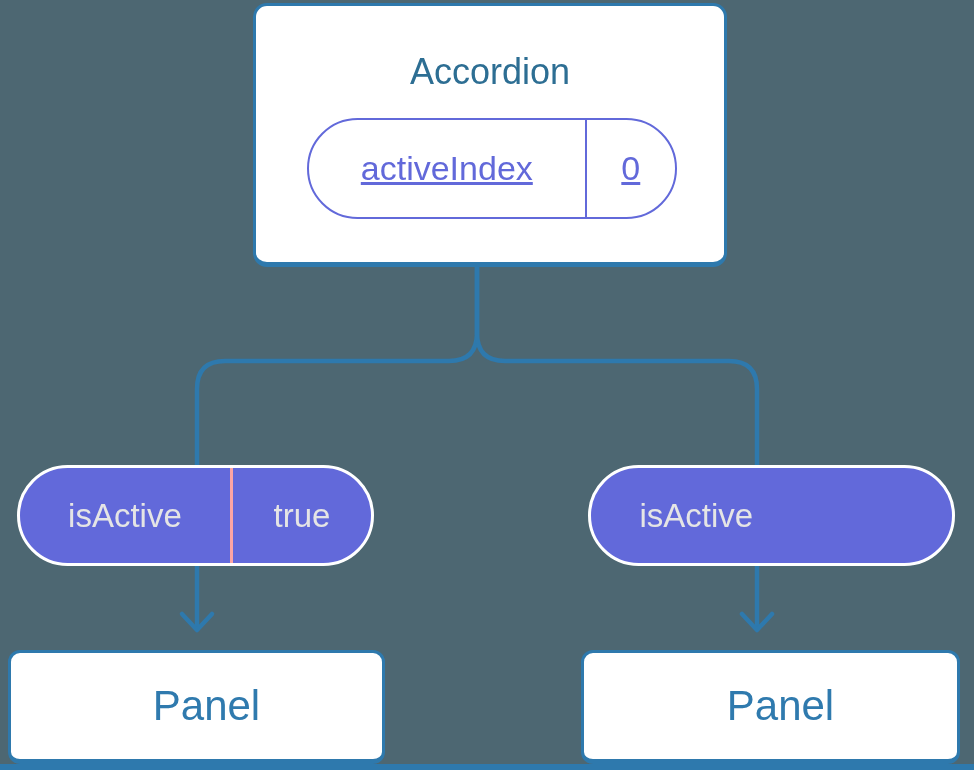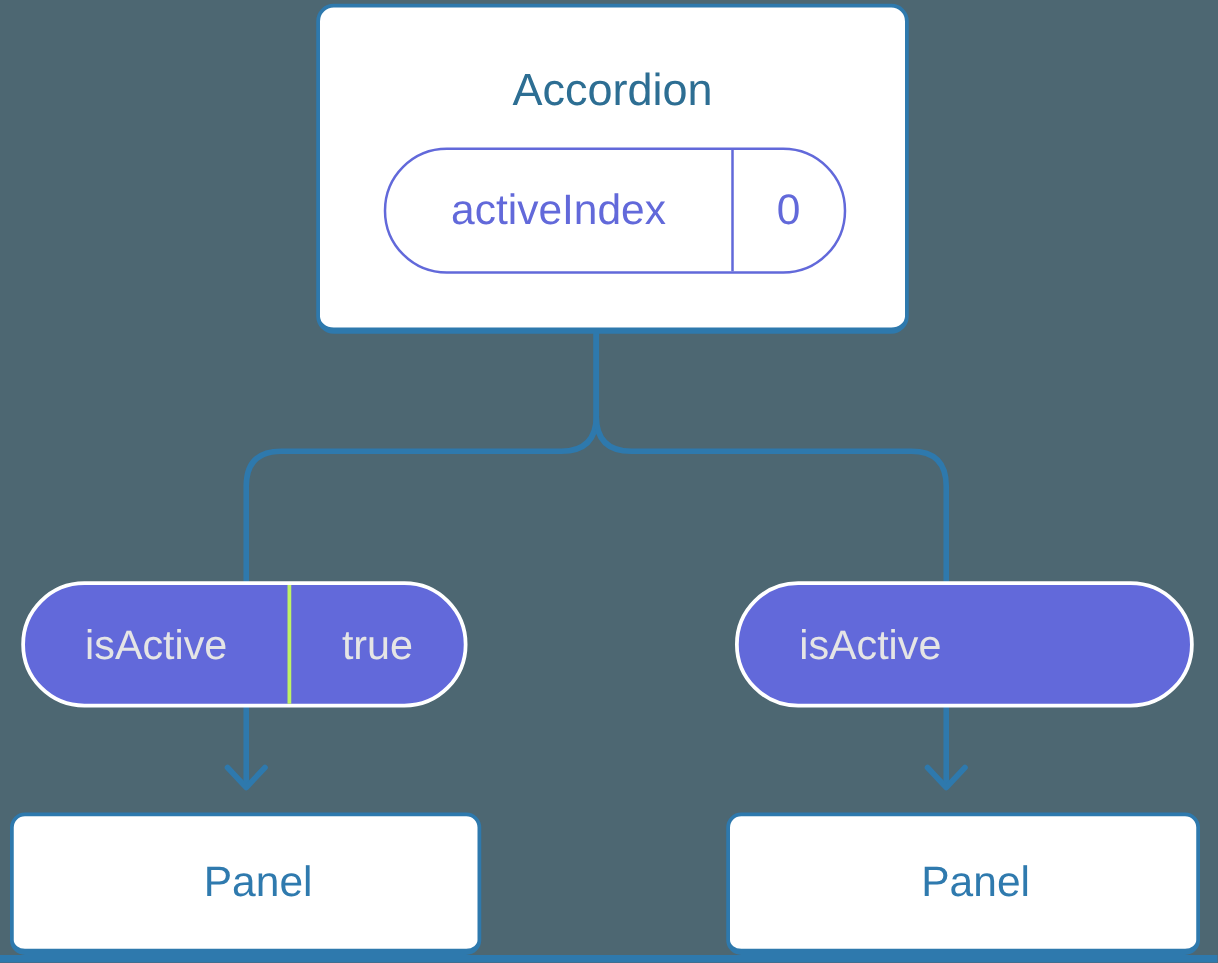--- a/index.html
+++ b/index.html
@@ -52,48 +52,48 @@
     position:absolute; left:51px; top:112px;
     width:370px; height:101px;
     border:2.5px solid var(--node-purple);
     border-radius:60px;
     display:flex; align-items:stretch;
     color:var(--node-purple);
     font-size:34px;
     background:var(--card-white);
   }
   .state-pill .seg{
-    display:flex; align-items:center; justify-content:center;
+    display:flex; align-items:center; justify-content:center;text-decoration:underline;
   }
   .state-pill .seg.name{ width:75.3%; }
   .state-pill .seg.value{ flex:1; border-left:2.5px solid var(--node-purple); }
   .prop-pill{
     position:absolute;
     height:101px;
     background:var(--node-purple);
     border:3px solid #fff;
     border-radius:60px;
     display:flex; align-items:stretch;
     color:#e5e5e5;
     font-size:33px;
     z-index:2;
   }
   .prop-pill .seg{
     display:flex; align-items:center; justify-content:center;
   }
-  .prop-pill .seg.value{ flex:1; border-left:3px solid #bef264; }
+  .prop-pill .seg.value{ flex:1; border-left:3px solid #fca5a5; }
   .prop-pill-left{ left:17px; top:465px; width:357px; }
   .prop-pill-left .seg.name{ width:59.8%; }
   .prop-pill-right{ left:588px; top:465px; width:367px; }
   .prop-pill-right .seg.name{ width:58.3%; }
   .panel-card{
     display:flex; align-items:center; justify-content:center;
     border-bottom-width:5px;
     border-radius:12px;
-    font-size:34px; font-weight:500;
+    font-size:42px; font-weight:500;
     color:var(--panel-text-blue);
   }
   .panel-left{ left:8px; top:650px; width:377px; height:114px; }
   .panel-right{ left:581px; top:650px; width:379px; height:114px; }
   .bottom-strip{
     position:absolute; left:0; top:764px;
     width:974px; height:6px;
     background:var(--line-blue);
     z-index:1;
   }

